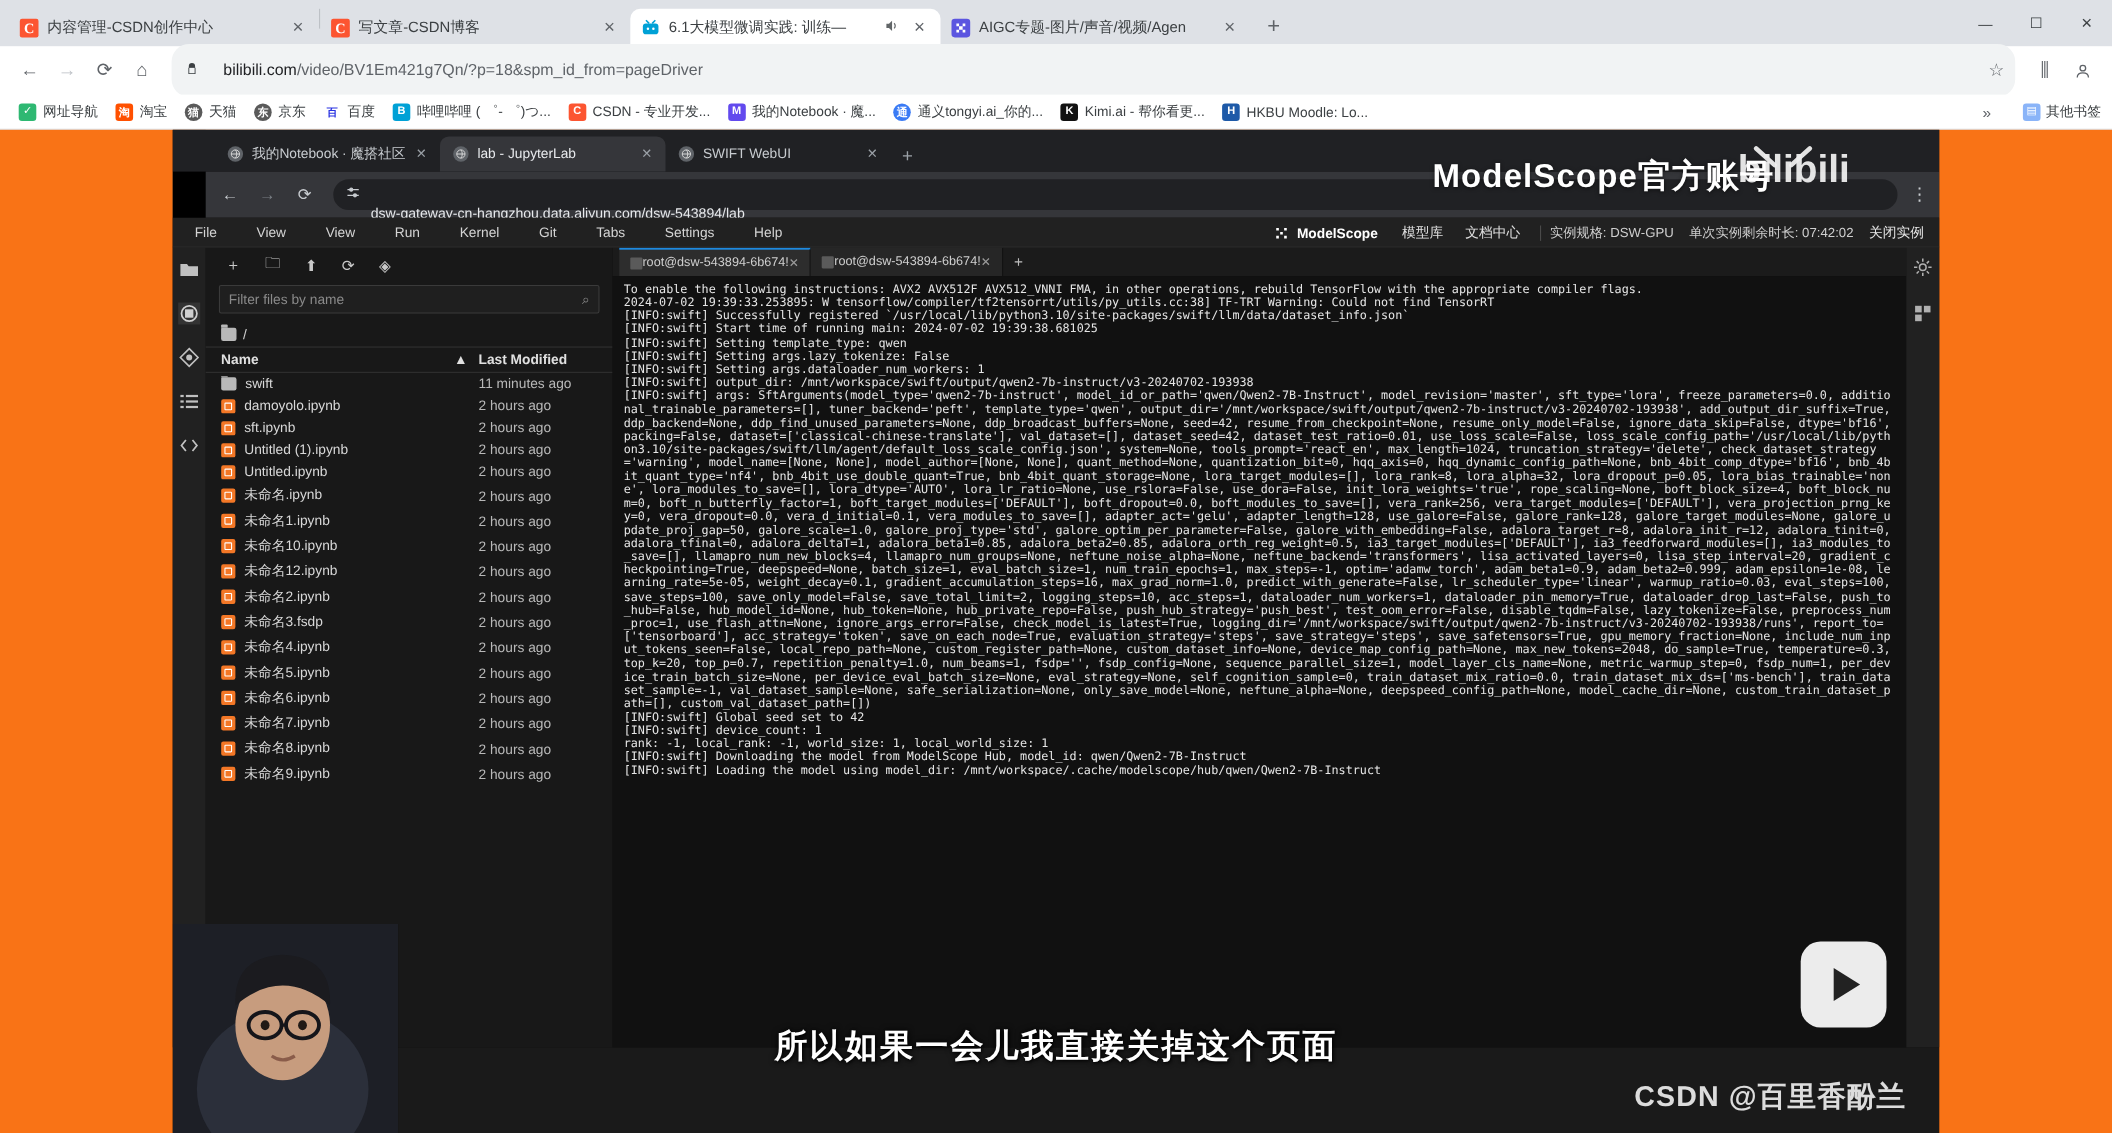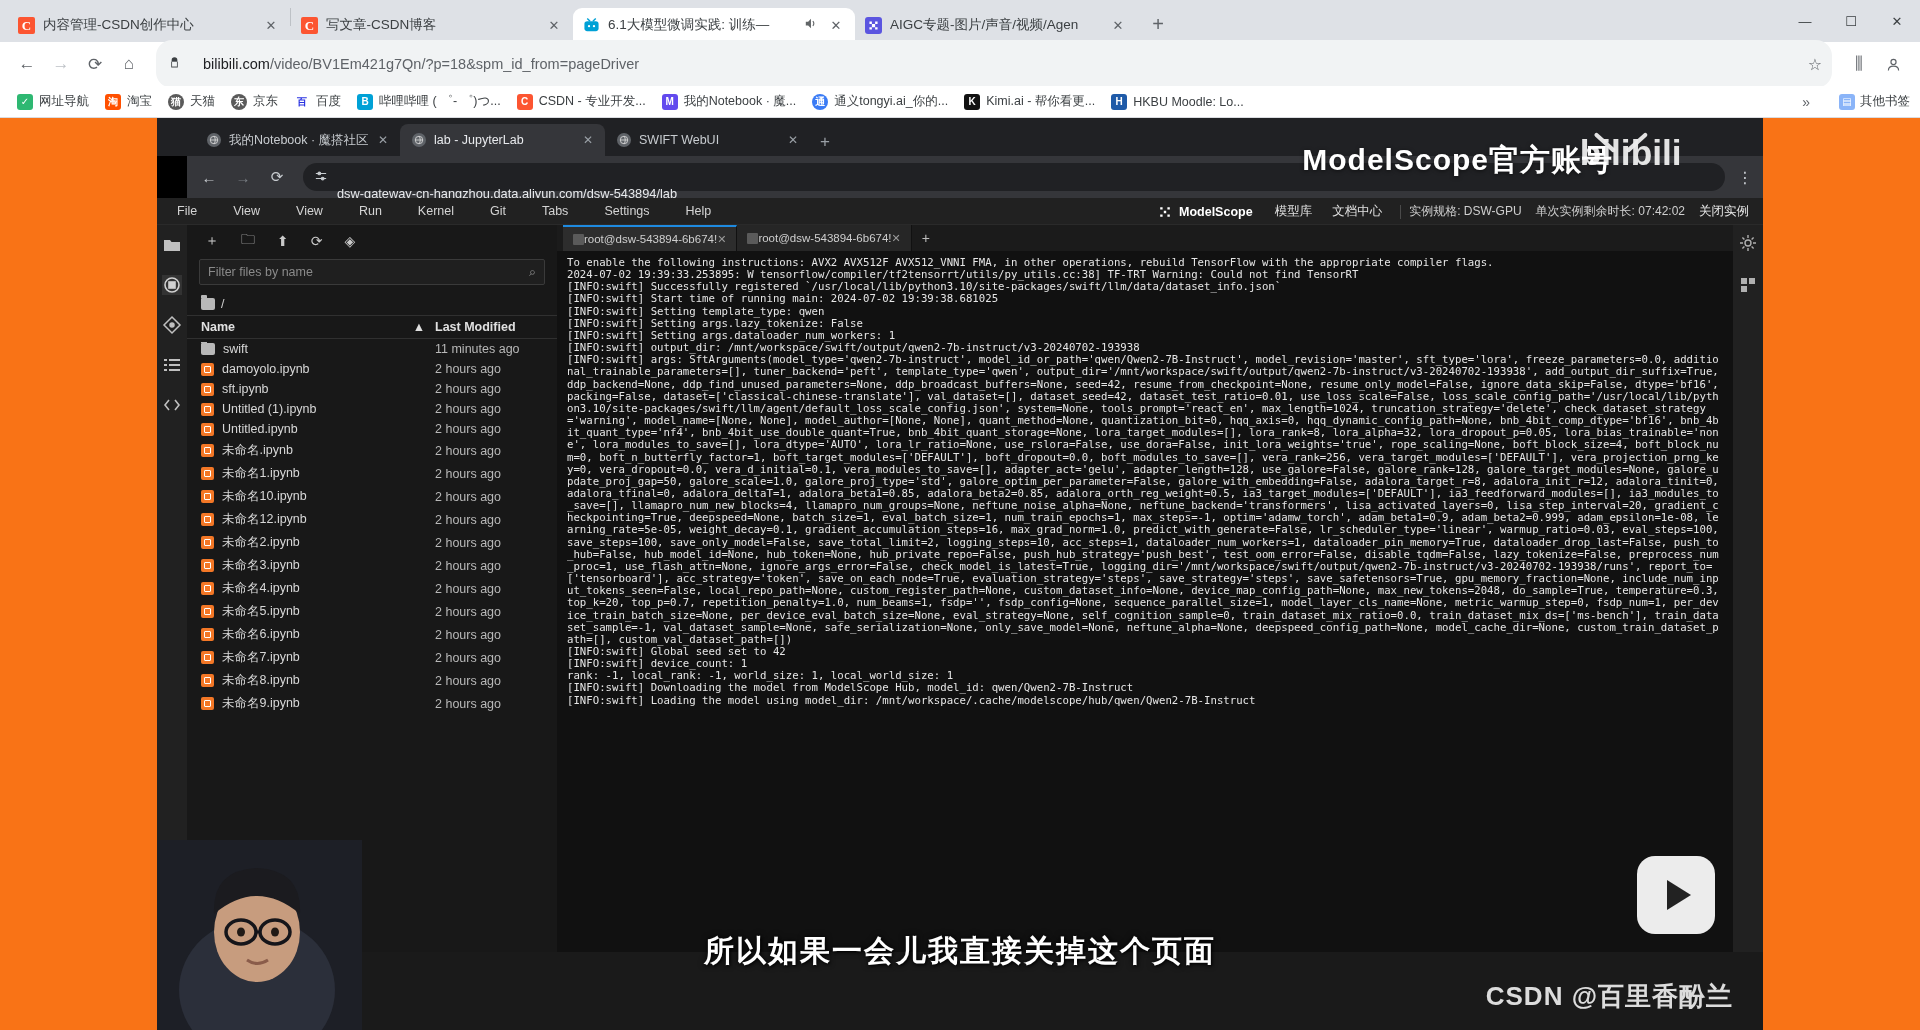--- a/index.html
+++ b/index.html
@@ -542,21 +542,21 @@
                 <div class="fb-row">
                   <span class="c1">
                     <span class="ico-nb"></span>
                     <span>未命名2.ipynb</span>
                   </span>
                   <span class="c2">2 hours ago</span>
                 </div>
                 <div class="fb-row">
                   <span class="c1">
                     <span class="ico-nb"></span>
-                    <span>未命名3.ipynb</span>
+                    <span>未命名3.fsdp</span>
                   </span>
                   <span class="c2">2 hours ago</span>
                 </div>
                 <div class="fb-row">
                   <span class="c1">
                     <span class="ico-nb"></span>
                     <span>未命名4.ipynb</span>
                   </span>
                   <span class="c2">2 hours ago</span>
                 </div>

